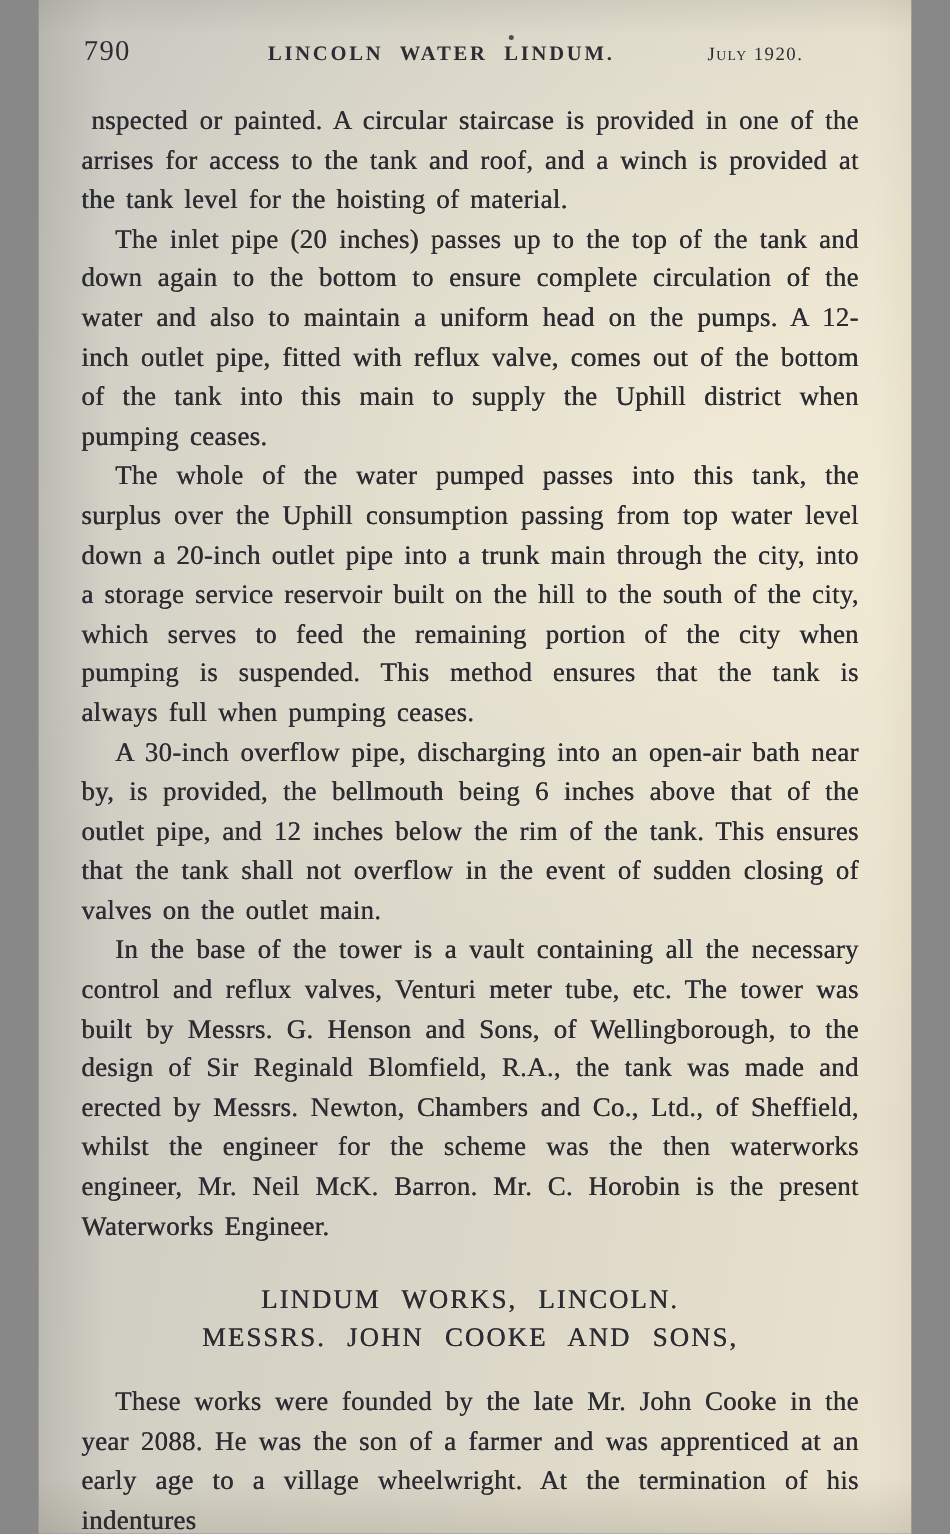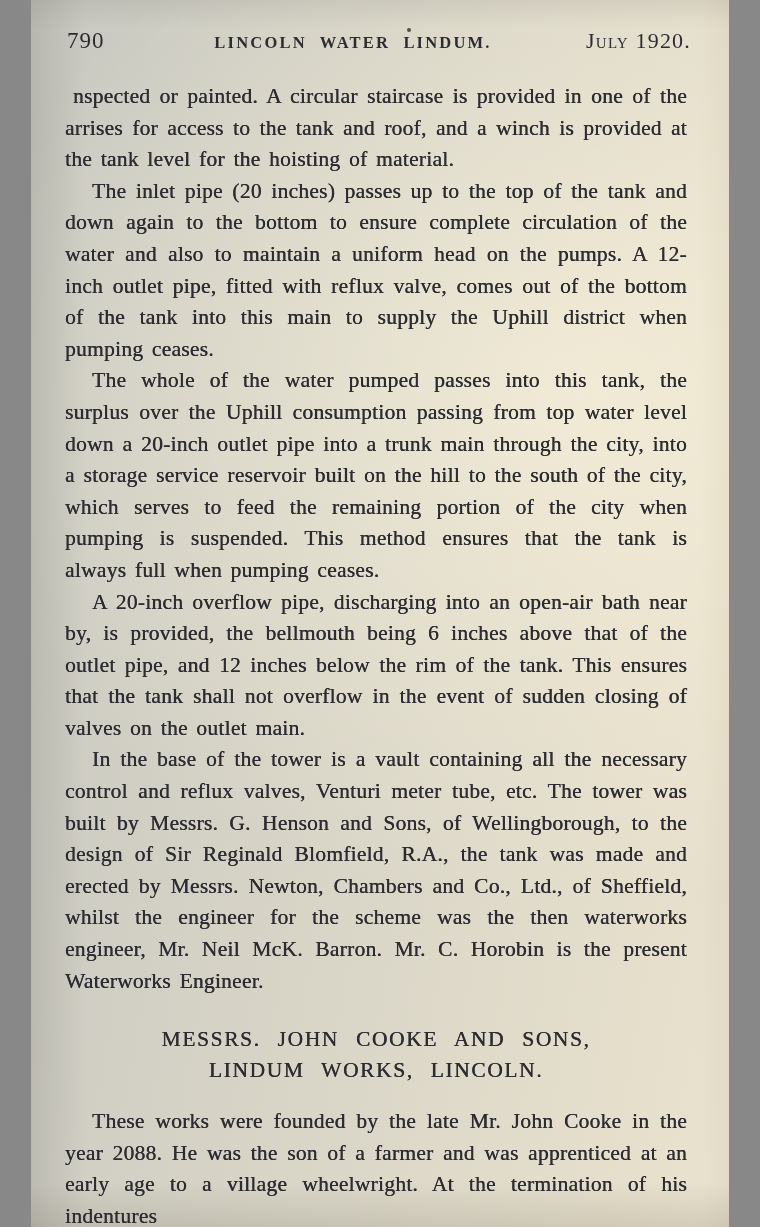--- a/index.html
+++ b/index.html
@@ -36,24 +36,24 @@
   }
   .running-title {
     font-size: 16.5px;
     font-weight: bold;
     letter-spacing: 2.2px;
     word-spacing: 7px;
     transform: translateX(-26px);
     white-space: nowrap;
   }
   .issue-date {
-    font-size: 22px;
+    font-size: 15px;
     font-variant: small-caps;
     letter-spacing: 1.2px;
-    text-align: right;
+    text-align: center;
     white-space: nowrap;
   }
   .body {
     padding: 27px 42px 0 34px;
     font-size: 21.5px;
     line-height: 31.6px;
     text-align: justify;
     letter-spacing: 0.25px;
     word-spacing: 3px;
     text-shadow: 0.3px 0 0 currentColor;
@@ -84,24 +84,24 @@
   <div class="header">
     <span class="pagenum">790</span>
     <span class="running-title">LINCOLN WATER LINDUM.</span>
     <span class="issue-date">July 1920.</span>
   </div>
 
   <div class="body">
     <p class="cont">nspected or painted.  A circular staircase is provided in one of the arrises for access to the tank and roof, and a winch is provided at the tank level for the hoisting of material.</p>
     <p>The inlet pipe (20 inches) passes up to the top of the tank and down again to the bottom to ensure complete circulation of the water and also to maintain a uniform head on the pumps.  A 12-inch outlet pipe, fitted with reflux valve, comes out of the bottom of the tank into this main to supply the Uphill district when pumping ceases.</p>
     <p>The whole of the water pumped passes into this tank, the surplus over the Uphill consumption passing from top water level down a 20-inch outlet pipe into a trunk main through the city, into a storage service reservoir built on the hill to the south of the city, which serves to feed the remaining portion of the city when pumping is suspended.  This method ensures that the tank is always full when pumping ceases.</p>
-    <p>A 20-inch overflow pipe, discharging into an open-air bath near by, is provided, the bellmouth being 6 inches above that of the outlet pipe, and 12 inches below the rim of the tank.  This ensures that the tank shall not overflow in the event of sudden closing of valves on the outlet main.</p>
+    <p>A 30-inch overflow pipe, discharging into an open-air bath near by, is provided, the bellmouth being 6 inches above that of the outlet pipe, and 12 inches below the rim of the tank.  This ensures that the tank shall not overflow in the event of sudden closing of valves on the outlet main.</p>
     <p>In the base of the tower is a vault containing all the necessary control and reflux valves, Venturi meter tube, etc.  The tower was built by Messrs. G. Henson and Sons, of Wellingborough, to the design of Sir Reginald Blomfield, R.A., the tank was made and erected by Messrs. Newton, Chambers and Co., Ltd., of Sheffield, whilst the engineer for the scheme was the then waterworks engineer, Mr. Neil McK. Barron.   Mr. C. Horobin is the present Waterworks Engineer.</p>
 
     <div class="section-heading">
+      <div>LINDUM WORKS, LINCOLN.</div>
       <div>MESSRS. JOHN COOKE AND SONS,</div>
-      <div>LINDUM WORKS, LINCOLN.</div>
     </div>
 
     <p>These works were founded by the late Mr. John Cooke in the year 2088.  He was the son of  a  farmer and was apprenticed at an early age to a village wheelwright.  At the termination of his indentures</p>
   </div>
 
 </div>
 
 </body></html>

